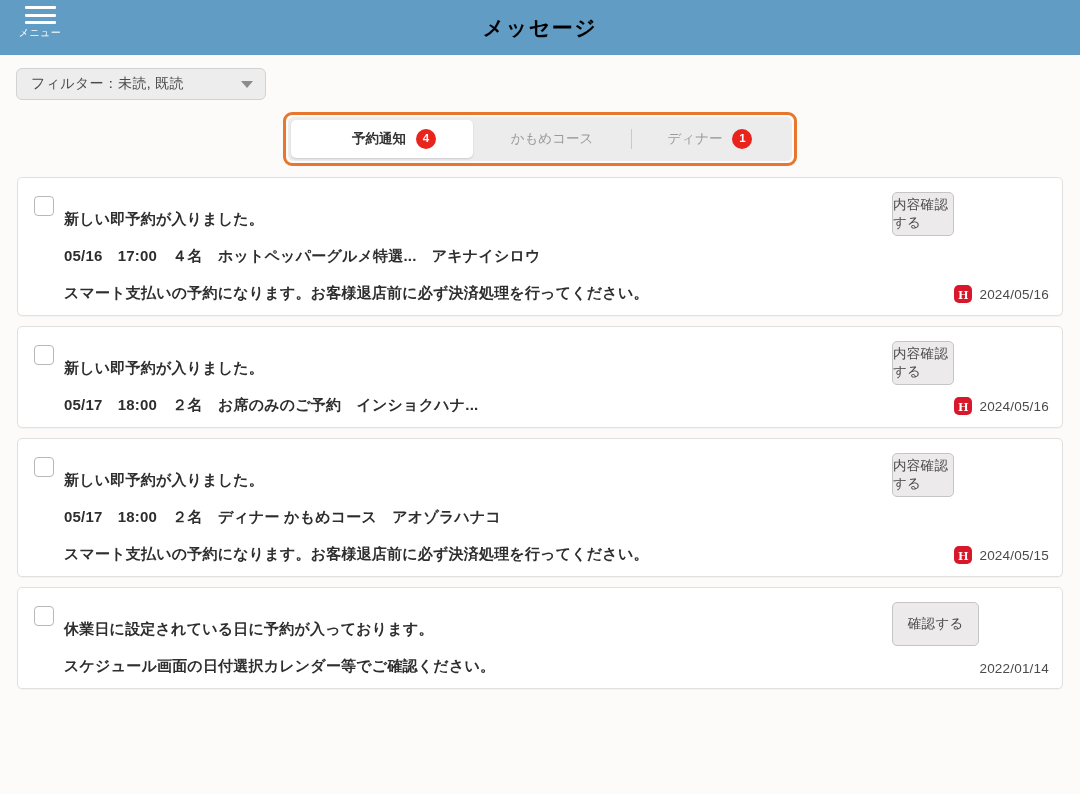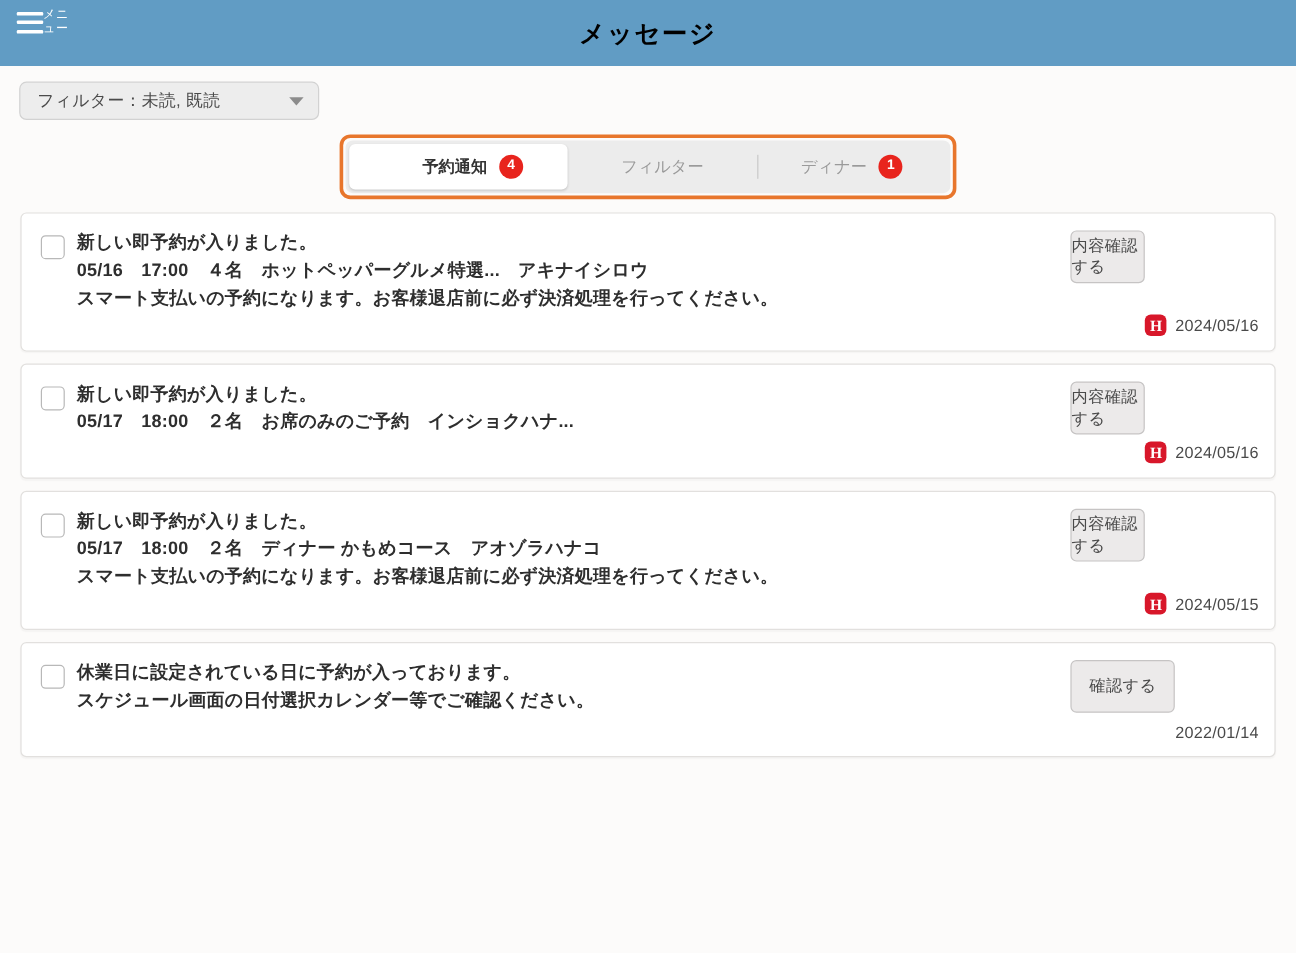--- a/index.html
+++ b/index.html
@@ -22,21 +22,21 @@
     display: flex;
     align-items: center;
     justify-content: center;
   }
   .menu-button {
     position: absolute;
     left: 14px;
     top: 4px;
     width: 52px;
     display: flex;
-    flex-direction: row;
+    flex-direction: column;
     align-items: center;
     cursor: pointer;
   }
   .hamburger {
     width: 31px;
     height: 20px;
     display: flex;
     flex-direction: column;
     justify-content: space-between;
     padding-top: 2px;
@@ -180,22 +180,23 @@
     border: 1px solid #b8b8b8;
     border-radius: 4px;
     background: #ffffff;
     margin-top: 4px;
     margin-right: 10px;
     cursor: pointer;
   }
   .card-text {
     display: flex;
     flex-direction: column;
-    gap: 3px;
+    gap: 17px;
     padding-top: 1px;
+    margin-top: 16px;
   }
   .line {
     font-size: 15px;
     line-height: 20px;
     color: #2e2e2e;
     font-weight: bold;
     letter-spacing: 0.2px;
     white-space: pre;
   }
   .card-right {
@@ -272,21 +273,21 @@
 </div>
 
 <div class="tabs-wrap">
   <div class="tabs-focus">
     <div class="tabs" id="tab-bar">
         <div class="tab active">
           <span>予約通知</span>
           <span class="badge" style="background: rgb(232, 36, 29);">4</span>
         </div>
         <div class="tab">
-          <span>フィルター</span>
+          <span>かもめコース</span>
         </div>
         <div class="tab">
           <div class="tab-divider"></div>
           <span>ディナー</span>
           <span class="badge" style="background: rgb(232, 36, 29);">1</span>
         </div>
       </div>
   </div>
 </div>
 

